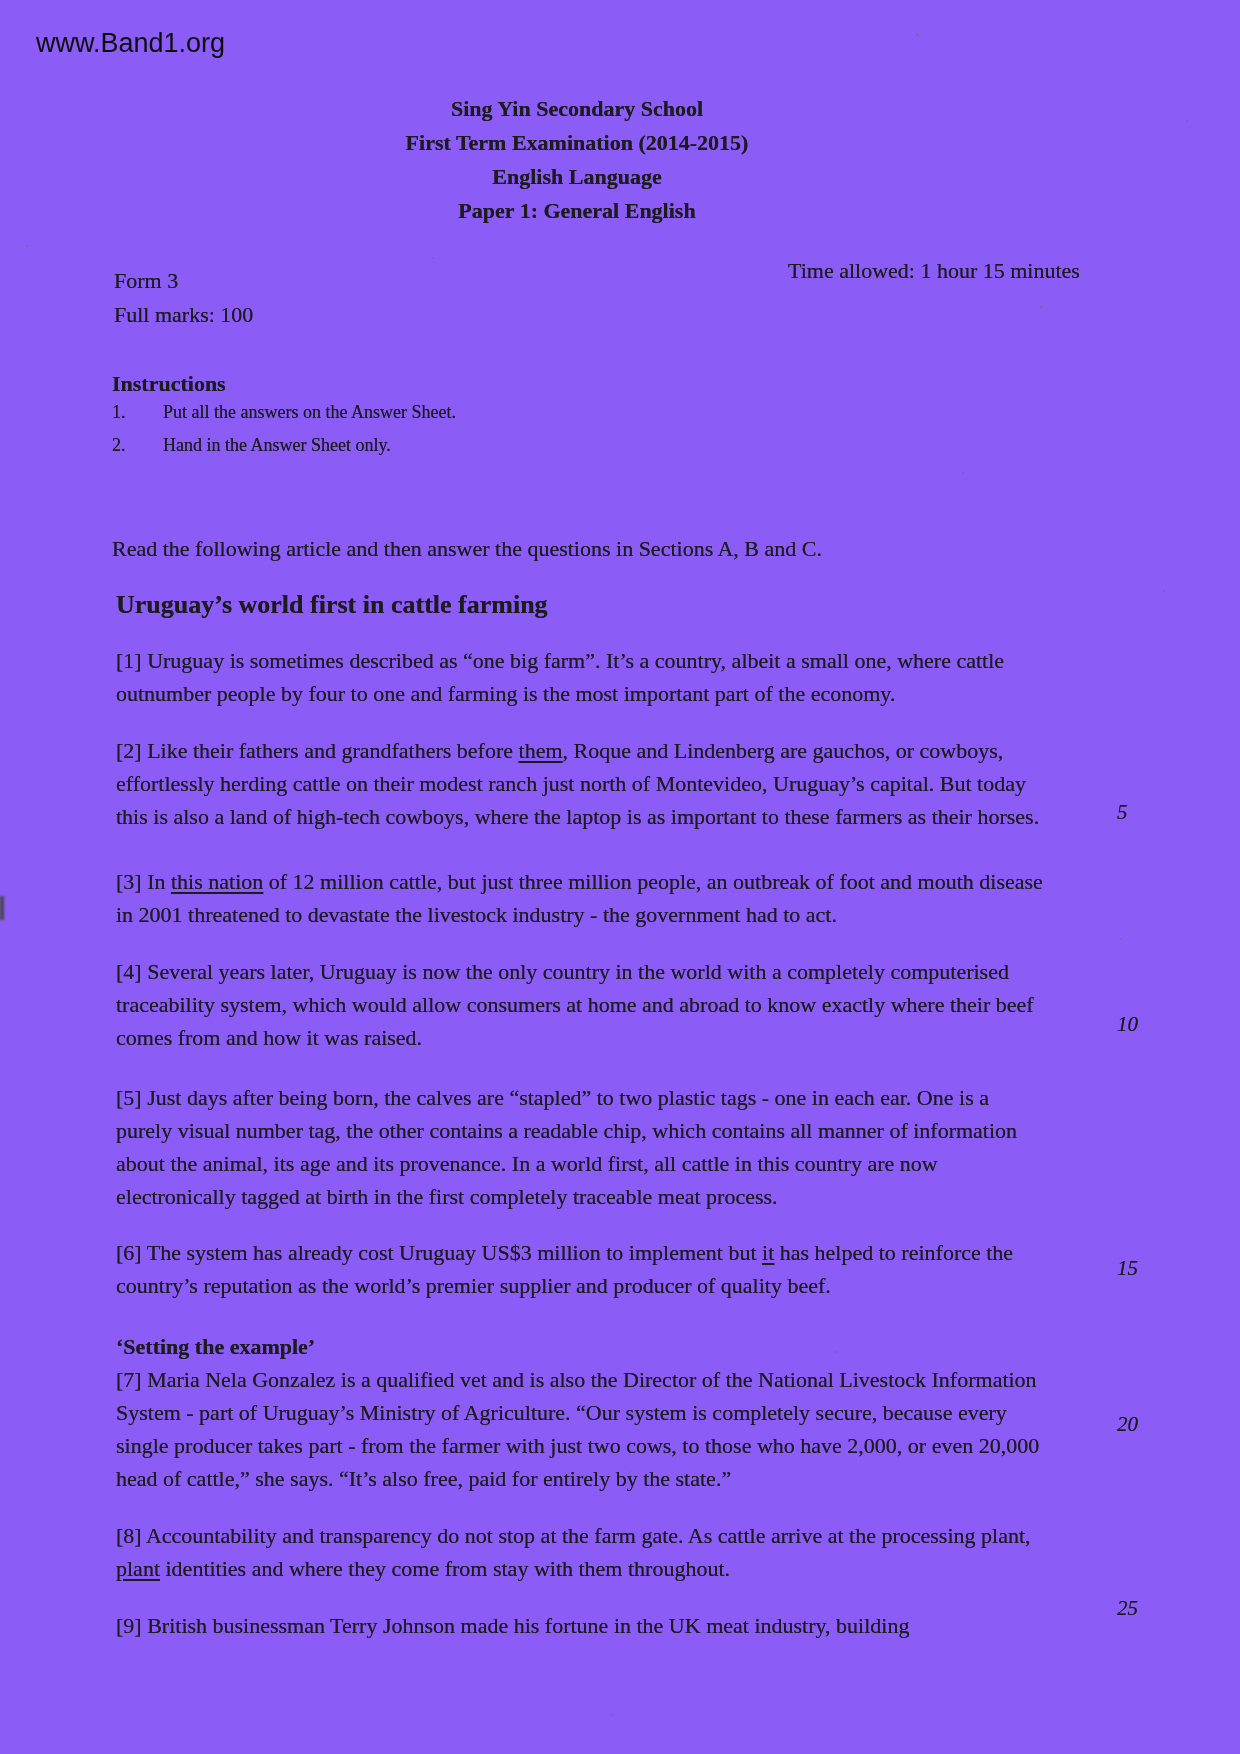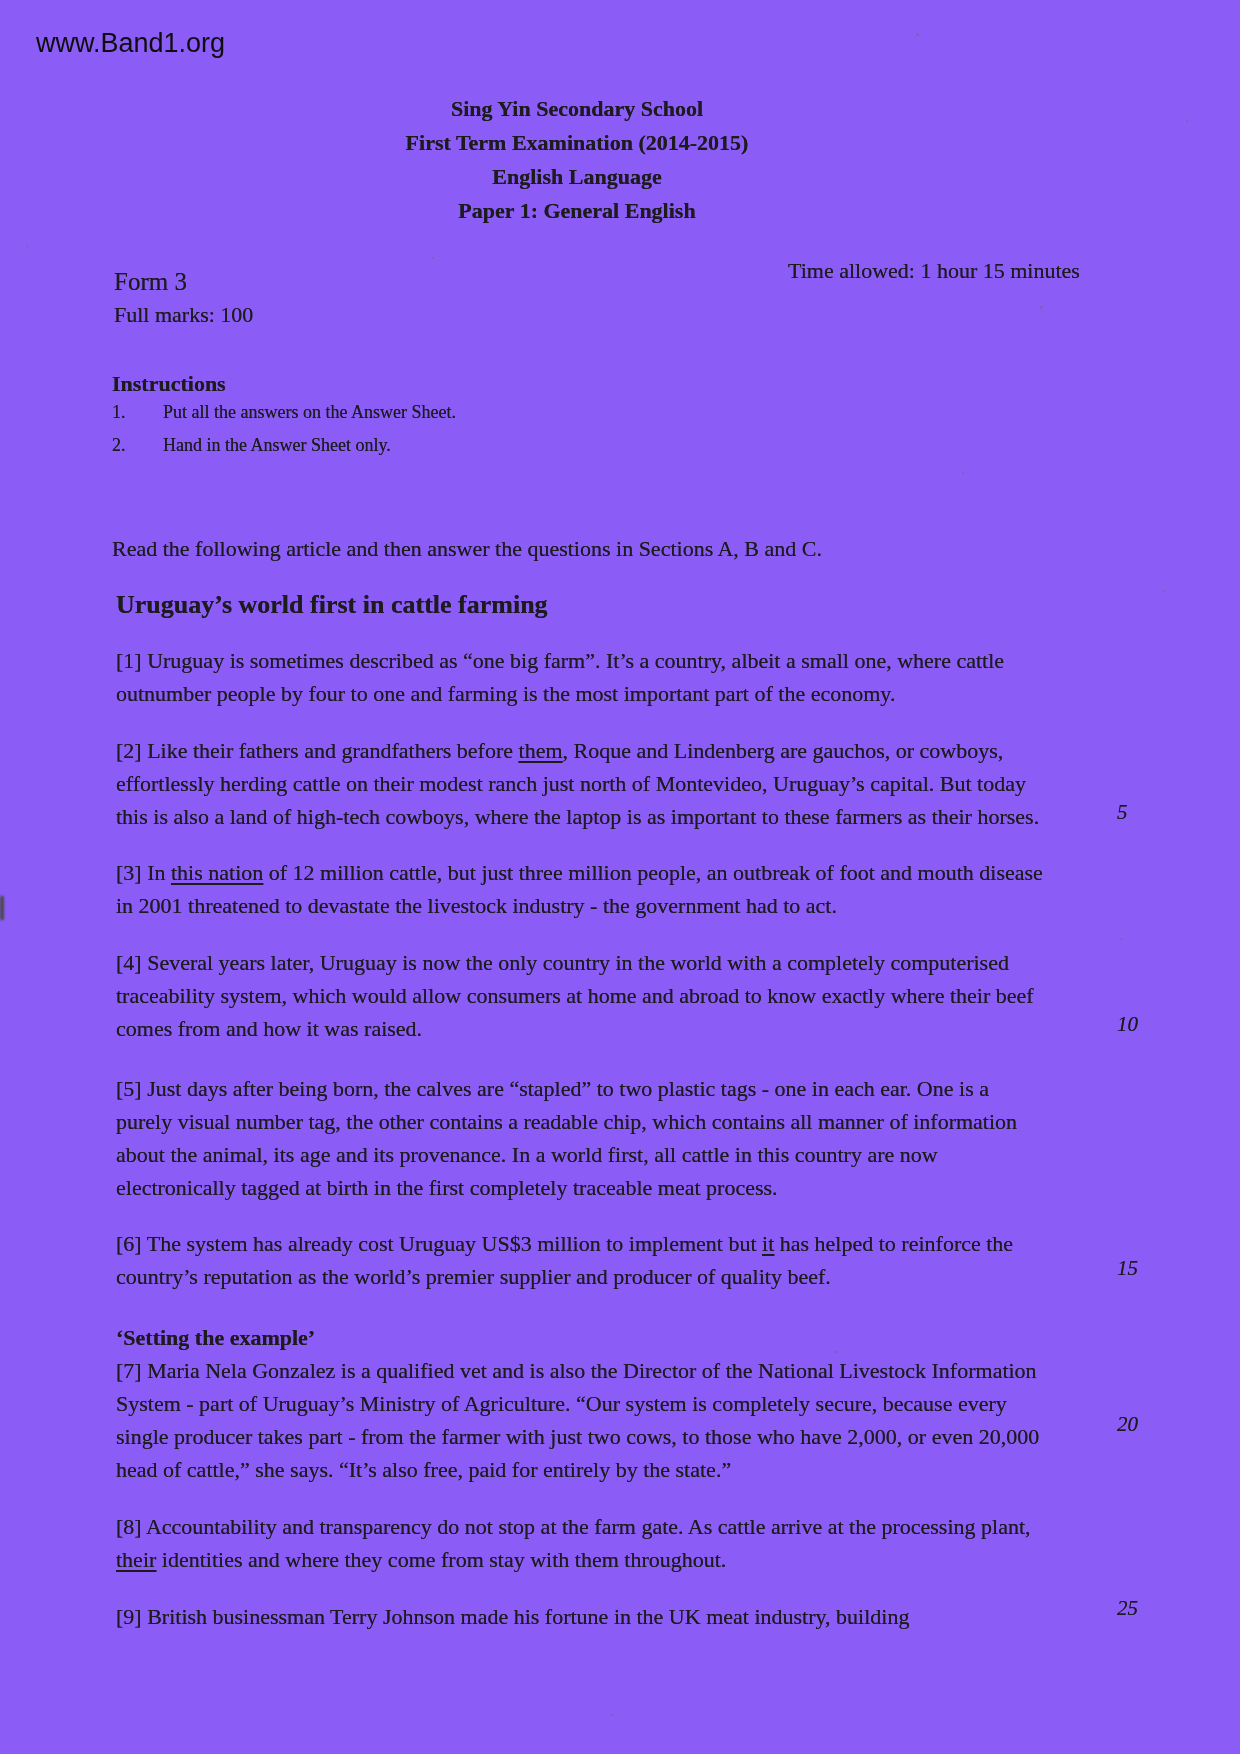--- a/index.html
+++ b/index.html
@@ -45,21 +45,21 @@
     left: 0;
     width: 1154px;
     text-align: center;
   }
   .t-line {
     font-size: 22px;
     font-weight: bold;
     line-height: 34px;
   }
 
-  .form-level   { left: 114px; top: 268px; font-size: 25px; }
+  .form-level   { left: 114px; top: 268px; font-size: 22px; }
   .time-allowed { left: 788px; top: 258px; font-size: 22px; }
   .full-marks   { left: 114px; top: 302px; font-size: 22px; }
 
   .inst-head  { left: 112px; top: 371px; font-size: 22px; }
   .inst-item  { left: 112px; font-size: 18px; }
   .inst-item.i1 { top: 402px; }
   .inst-item.i2 { top: 435px; }
   .inst-num  { display: inline-block; width: 51px; }
 
   .part-head  { left: 112px; top: 505px; font-size: 22px; }
@@ -76,21 +76,21 @@
   .article {
     position: absolute;
     left: 116px;
     top: 644px;
     width: 930px;
     font-size: 22px;
     line-height: 33px;
   }
   .article p, .article .subhead { margin: 0; }
   .para.b0 { margin-bottom: 24px; }
-  .para.b1 { margin-bottom: 23px; }
+  .para.b1 { margin-bottom: 32px; }
   .para.b2 { margin-bottom: 24px; }
   .para.b3 { margin-bottom: 27px; }
   .para.b4 { margin-bottom: 23px; }
   .para.b5 { margin-bottom: 28px; }
   .subhead.b6 { margin-bottom: 0; font-weight: bold; }
   .para.b7 { margin-bottom: 24px; }
   .para.b8 { margin-bottom: 24px; }
 
   .u {
     text-decoration: underline;
@@ -157,21 +157,21 @@
 
     <div class="article">
       <p class="para b0"><span>[1] Uruguay is sometimes described as “one big farm”. It’s a country, albeit a small one, where cattle outnumber people by four to one and farming is the most important part of the economy.</span></p>
       <p class="para b1"><span>[2] Like their fathers and grandfathers before </span><span class="u">them</span><span>, Roque and Lindenberg are gauchos, or cowboys, effortlessly herding cattle on their modest ranch just north of Montevideo, Uruguay’s capital. But today this is also a land of high-tech cowboys, where the laptop is as important to these farmers as their horses.</span></p>
       <p class="para b2"><span>[3] In </span><span class="u">this nation</span><span> of 12 million cattle, but just three million people, an outbreak of foot and mouth disease in 2001 threatened to devastate the livestock industry - the government had to act.</span></p>
       <p class="para b3"><span>[4] Several years later, Uruguay is now the only country in the world with a completely computerised traceability system, which would allow consumers at home and abroad to know exactly where their beef comes from and how it was raised.</span></p>
       <p class="para b4"><span>[5] Just days after being born, the calves are “stapled” to two plastic tags - one in each ear. One is a purely visual number tag, the other contains a readable chip, which contains all manner of information about the animal, its age and its provenance. In a world first, all cattle in this country are now electronically tagged at birth in the first completely traceable meat process.</span></p>
       <p class="para b5"><span>[6] The system has already cost Uruguay US$3 million to implement but </span><span class="u">it</span><span> has helped to reinforce the country’s reputation as the world’s premier supplier and producer of quality beef.</span></p>
       <div class="subhead b6">‘Setting the example’</div>
       <p class="para b7"><span>[7] Maria Nela Gonzalez is a qualified vet and is also the Director of the National Livestock Information System - part of Uruguay’s Ministry of Agriculture. “Our system is completely secure, because every single producer takes part - from the farmer with just two cows, to those who have 2,000, or even 20,000 head of cattle,” she says. “It’s also free, paid for entirely by the state.”</span></p>
-      <p class="para b8"><span>[8] Accountability and transparency do not stop at the farm gate. As cattle arrive at the processing plant, </span><span class="u">their</span><span> identities and where they come from stay with them throughout.</span></p>
+      <p class="para b8"><span>[8] Accountability and transparency do not stop at the farm gate. As cattle arrive at the processing plant, </span><span class="u">plant</span><span> identities and where they come from stay with them throughout.</span></p>
       <p class="para b9"><span>[9] British businessman Terry Johnson made his fortune in the UK meat industry, building</span></p>
     </div>
 
     <span class="abs ln ln0">5</span>
     <span class="abs ln ln1">10</span>
     <span class="abs ln ln2">15</span>
     <span class="abs ln ln3">20</span>
     <span class="abs ln ln4">25</span>
 
     <i class="speck" style="left:916px; top:33px;  width:3px; height:3px;"></i>

